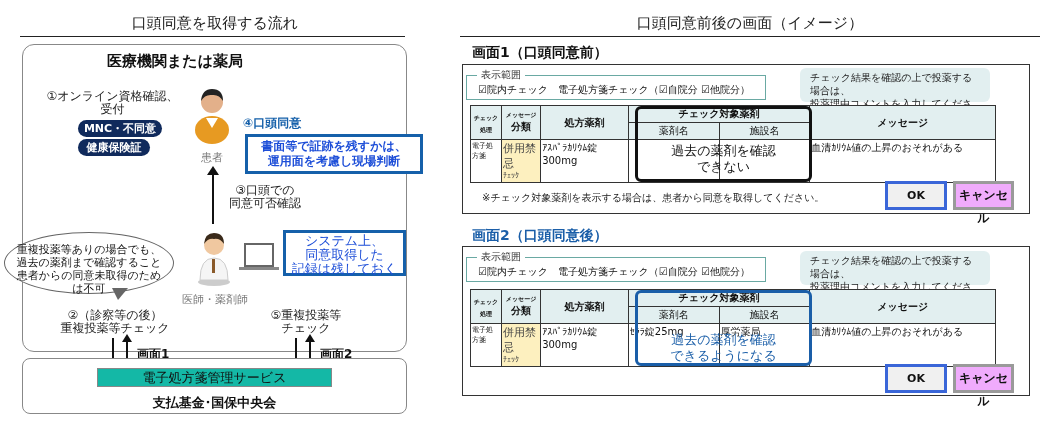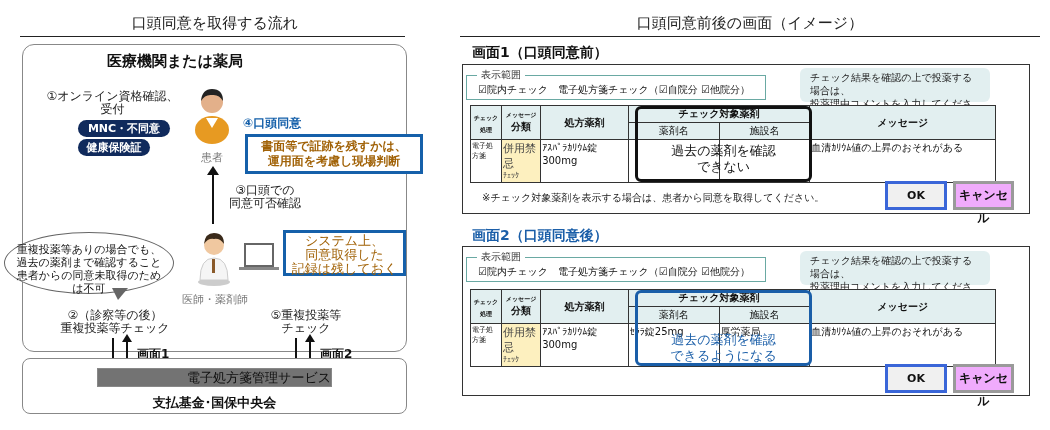--- a/index.html
+++ b/index.html
@@ -4,24 +4,24 @@
 <style>
   *{box-sizing:border-box;margin:0;padding:0}
   body{width:1050px;height:430px;background:#fff;position:relative;overflow:hidden;font-family:"DejaVu Sans","Liberation Sans",sans-serif;color:#111}
   .abs{position:absolute}
   .sec-title{font-size:15px;text-align:center;color:#222}
   .hr{height:1px;background:#222}
   .outer-box{border:1px solid #888;border-radius:12px;background:#fff}
   .inst-title{font-size:15px;font-weight:bold;text-align:center}
   .small{font-size:12px;line-height:13px;text-align:center;color:#222}
   .pill{background:#102a5c;color:#fff;font-weight:bold;font-size:11px;border-radius:10px;text-align:center;line-height:17px;height:17px}
-  .bluebox{border:3px solid #1560aa;background:#fff;text-align:center;color:#a16207}
+  .bluebox{border:3px solid #1560aa;background:#fff;text-align:center;color:#1d4ed8}
   .gray-lbl{font-size:11px;color:#777;text-align:center}
   .bubble{border:1px solid #666;border-radius:50%;background:#fff;font-size:11px;line-height:13px;text-align:center;padding-top:10px}
-  .service-bar{background:#737373;border:1px solid #888;font-size:13px;text-align:right;line-height:17px}
+  .service-bar{background:#14b8a6;border:1px solid #888;font-size:13px;text-align:center;line-height:17px}
   .screen-title{font-size:14px;font-weight:bold}
   .screen{border:1px solid #333;background:#fff}
   .range{border:1px solid #6aa9a3;font-size:10px}
   .range-legend{font-size:10px;background:#fff;padding:0 4px;color:#333}
   .note{background:#e2eff0;border-radius:6px;font-size:10px;line-height:13px;padding:3px 10px;color:#222}
   table.grid{border-collapse:collapse;font-size:10px}
   table.grid td{border:1px solid #333;vertical-align:top;padding:1px}
   .th{background:#e2eff0;text-align:center;vertical-align:middle!important;font-weight:bold}
   .tiny{font-size:6px}
   .yellow{background:#fdf0bf}
@@ -35,21 +35,21 @@
 <div class="abs sec-title" style="left:20px;top:14px;width:390px">口頭同意を取得する流れ</div>
 <div class="abs hr" style="left:20px;top:36px;width:385px"></div>
 
 <div class="abs outer-box" style="left:22px;top:44px;width:385px;height:308px"></div>
 <div class="abs inst-title" style="left:22px;top:52px;width:306px">医療機関または薬局</div>
 
 <div class="abs small" style="left:45px;top:90px;width:135px">
   <div>①オンライン資格確認、</div>
   <div>受付</div>
 </div>
-<div class="abs pill" style="left:78px;top:120px;width:92px">MNC・不同意</div>
+<div class="abs pill" style="left:78px;top:120px;width:84px">MNC・不同意</div>
 <div class="abs pill" style="left:78px;top:139px;width:72px">健康保険証</div>
 
 <div class="abs" style="left:194px;top:84px;width:36px;height:60px">
   <svg width="36" height="60" viewBox="0 0 36 60">
     <ellipse cx="18" cy="46" rx="17" ry="14" fill="#e79a22"></ellipse>
     <path d="M12 34 L18 44 L24 34 Z" fill="#fff"></path>
     <circle cx="18" cy="18" r="11" fill="#e3b08a"></circle>
     <path d="M7 17 Q8 5 18 5 Q29 5 29 17 Q25 10 18 11 Q11 10 7 17Z" fill="#222"></path>
   </svg>
 </div>

